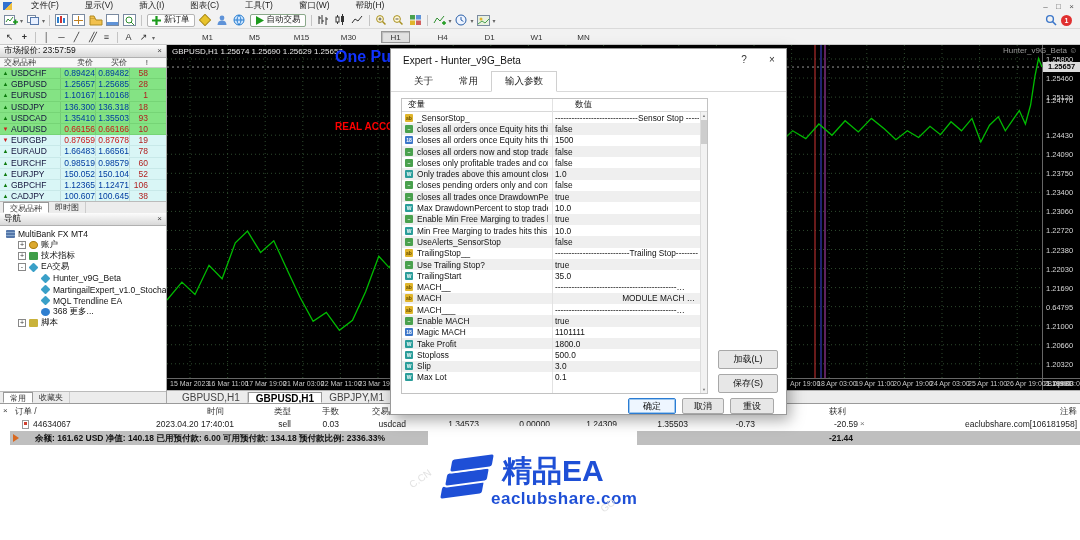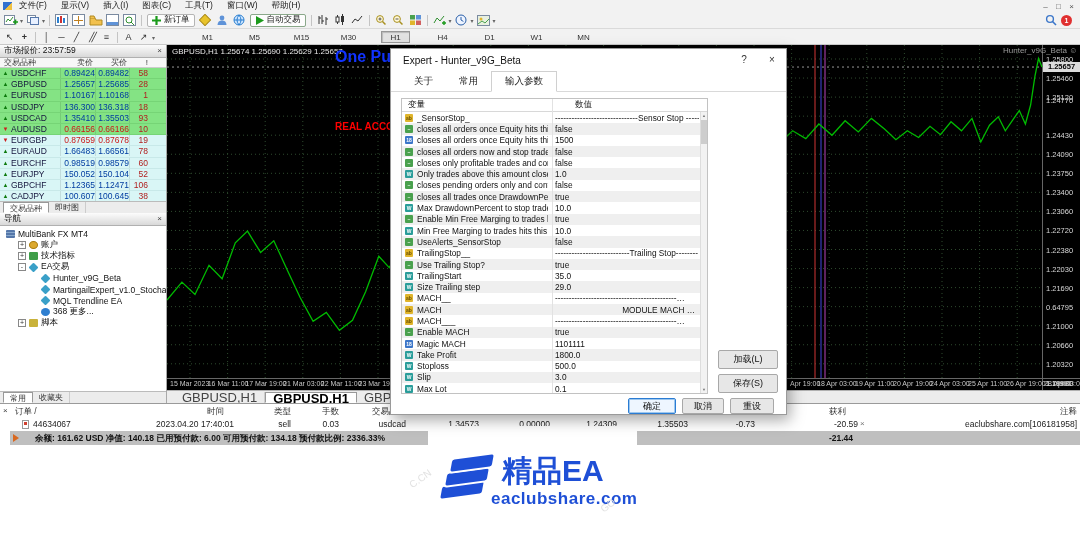--- a/index.html
+++ b/index.html
@@ -2,21 +2,21 @@
 <html><head>
 <meta charset="utf-8">
 <style>
 *{box-sizing:border-box;margin:0;padding:0;}
 html,body{background:#888;}
 #app{position:relative;width:1080px;height:540px;background:#f0f0f0;font-family:"Liberation Sans",sans-serif;overflow:hidden;}
 
 
 #menubar{position:absolute;left:0;top:0;width:1080px;height:12px;background:#f2f2f2;display:flex;align-items:center;font-size:8.5px;color:#222;}
 .appicon{width:9px;height:8px;margin:0 7px 0 3px;background:linear-gradient(135deg,#2f6fd0 55%,#f0c040 55%);flex:none;}
-.menu-item{margin-right:14px;white-space:nowrap;}
+.menu-item{margin-right:14px;white-space:nowrap;margin-left:12px;}
 #win-controls{margin-left:auto;display:flex;padding-right:2px;}
 #win-controls span{width:13px;text-align:center;font-size:8px;color:#555;}
 
 
 #toolbar1{position:absolute;left:0;top:12px;width:1080px;height:17px;background:#f2f2f2;border-bottom:1px solid #dadada;display:flex;align-items:center;padding-left:2px;}
 .tico{width:17px;height:14px;display:flex;align-items:center;justify-content:center;flex:none;}
 .tsep{width:1px;height:11px;background:#c4c4c4;margin:0 3px;flex:none;}
 .dd{font-size:6px;color:#666;margin:0 1px;}
 .tbtn{display:flex;align-items:center;height:13px;border:1px solid #b5b5b5;background:#fdfdfd;border-radius:2px;padding:0 4px;font-size:8.5px;gap:3px;margin:0 2px;white-space:nowrap;color:#222;}
 #tb-right{margin-left:auto;display:flex;align-items:center;gap:4px;padding-right:8px;}
@@ -70,21 +70,21 @@
 #ea-badge{position:absolute;left:836px;top:1px;font-size:8px;color:#9a9a9a;white-space:nowrap;}
 .pa-label{position:absolute;left:2px;font-size:7.5px;color:#d8d8d8;}
 #price-axis{position:absolute;left:877px;top:0;width:36px;height:333px;}
 #price-box{position:absolute;left:876px;top:17px;width:37px;height:10px;background:#dcdcdc;color:#000;font-size:7.5px;font-weight:bold;text-align:center;line-height:10px;}
 #time-axis{position:absolute;left:0;top:333px;width:913px;height:12px;}
 .ta-label{position:absolute;top:2px;font-size:7px;color:#c8c8c8;white-space:nowrap;}
 #corner-price{position:absolute;left:879px;top:335px;font-size:7px;color:#d8d8d8;}
 
 
 #chart-tabs{position:absolute;left:167px;top:390px;width:913px;height:13px;background:#ececec;border-top:1px solid #b0b0b0;display:flex;align-items:flex-end;padding-left:8px;}
-.ctab{font-size:13px;height:11px;line-height:11px;padding:0 7px;color:#444;border-right:1px solid #ccc;white-space:nowrap;}
+.ctab{font-size:10px;height:11px;line-height:11px;padding:0 7px;color:#444;border-right:1px solid #ccc;white-space:nowrap;}
 .ctab.active{background:#fff;border:1px solid #999;border-bottom:1px solid #fff;font-weight:bold;color:#000;}
 #tab-scroll{position:absolute;right:5px;bottom:2px;font-size:7px;color:#555;letter-spacing:3px;}
 
 
 #terminal{position:absolute;left:0;top:403px;width:1080px;height:42px;background:#fff;border-top:1px solid #9a9a9a;font-size:8.5px;}
 #term-close{position:absolute;left:3px;top:2px;font-size:8px;color:#444;}
 .t-abs{position:absolute;white-space:nowrap;}
 .t-h{top:2px;color:#333;}
 .t-c{top:15px;color:#222;}
 .tr{text-align:right;}
@@ -741,25 +741,20 @@
           <div class="dlg-row alt">
             <span class="dlg-ic ic-bool">~</span>
             <span class="dlg-name">Use Trailing Stop?</span>
             <span class="dlg-val">true</span>
           </div>
           <div class="dlg-row">
             <span class="dlg-ic ic-dbl">W</span>
             <span class="dlg-name">TrailingStart</span>
             <span class="dlg-val">35.0</span>
           </div>
-          <div class="dlg-row alt">
-            <span class="dlg-ic ic-dbl">W</span>
-            <span class="dlg-name">Size Trailing step</span>
-            <span class="dlg-val">29.0</span>
-          </div>
           <div class="dlg-row">
             <span class="dlg-ic ic-str">ab</span>
             <span class="dlg-name">MACH__</span>
             <span class="dlg-val">--------------------------------------------…</span>
           </div>
           <div class="dlg-row alt">
             <span class="dlg-ic ic-str">ab</span>
             <span class="dlg-name">MACH</span>
             <span class="dlg-val" style="text-align: right; padding-right: 4px;">MODULE MACH …</span>
           </div>

